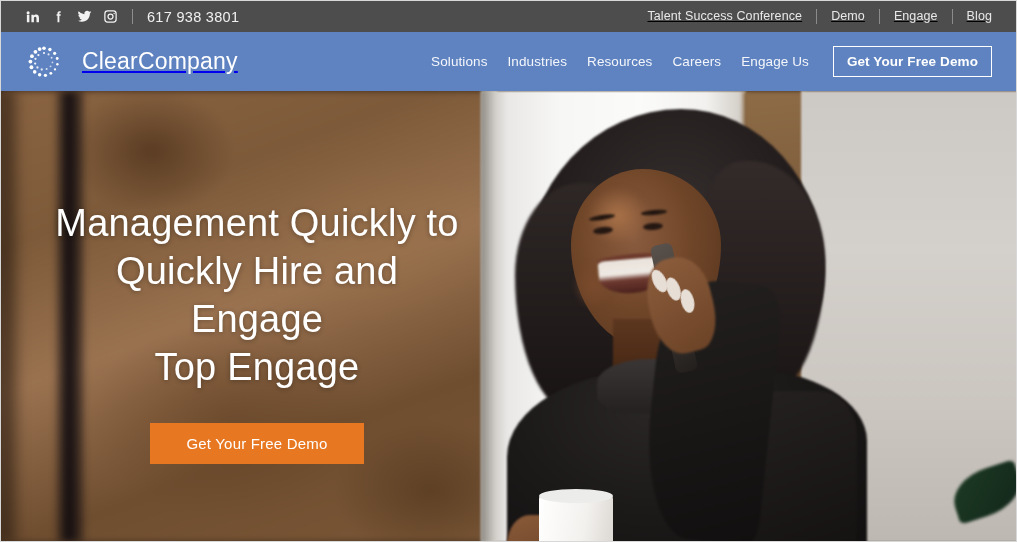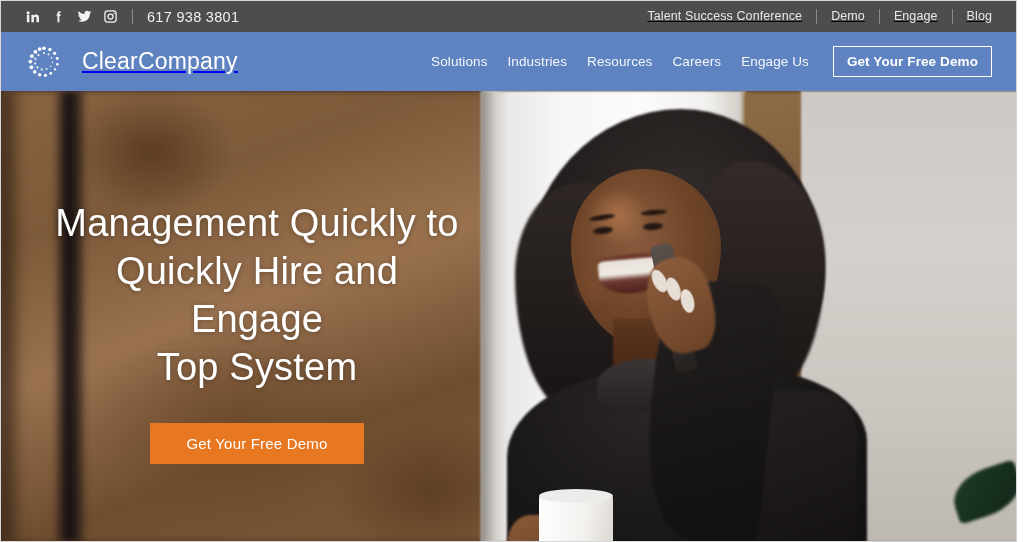--- a/index.html
+++ b/index.html
@@ -381,19 +381,19 @@
         <div class="mug"></div>
         <div class="mug-top"></div>
       </div>
     </div>
 
     <div class="hero-content">
       <h1 class="hero-title">
         <br>
         <span>Management Quickly to</span><br>
         <span>Quickly Hire and Engage</span><br>
-        <span>Top System</span>
+        <span>Top Engage</span>
       </h1>
       <button class="hero-cta">Get Your Free Demo</button>
     </div>
   </div>
 
 </div>
 
 </body></html>

